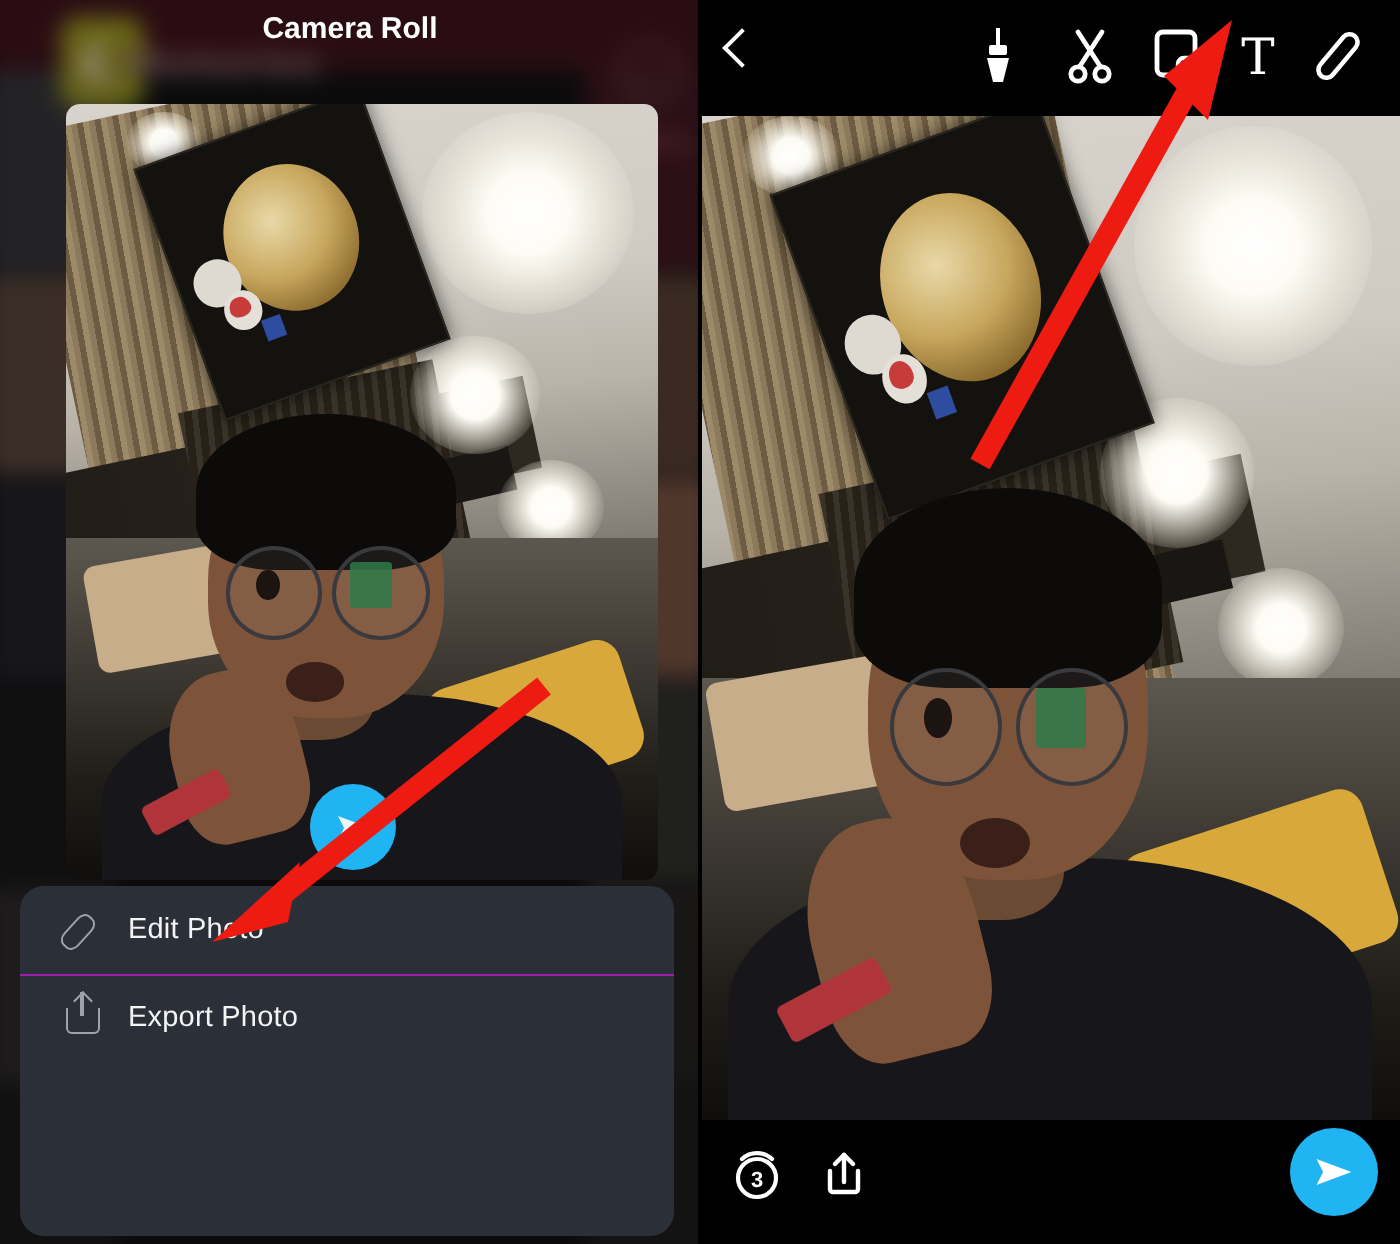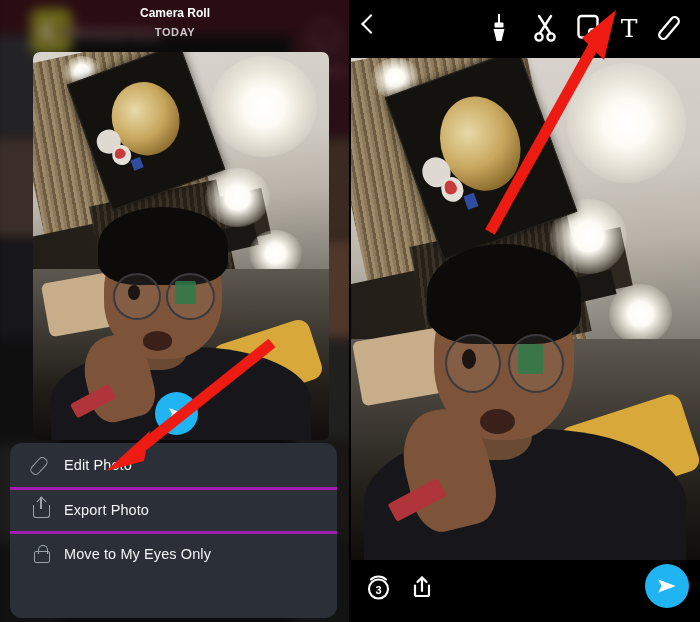--- a/index.html
+++ b/index.html
@@ -22,21 +22,21 @@
   .search-glass{position:absolute;left:44px;top:22px;width:13px;height:13px;border:2px solid #6d5057;border-radius:50%;opacity:.85;}
   .search-glass:after{content:"";position:absolute;left:10px;top:10px;width:7px;height:2px;background:#6d5057;transform:rotate(45deg);}
   .memories-text{position:absolute;left:66px;top:18px;font-size:20px;font-weight:700;color:#5d464c;letter-spacing:.2px;}
   .back-chip{position:absolute;left:36px;top:6px;width:40px;height:44px;background:#6d6b17;border-radius:9px;opacity:.92;}
   .back-chip:before{content:"";position:absolute;left:12px;top:14px;width:11px;height:11px;border-left:3px solid #d9d4c4;border-bottom:3px solid #d9d4c4;transform:rotate(45deg);}
   .check-circle{position:absolute;right:16px;top:18px;width:26px;height:26px;border:2px solid #4e3238;border-radius:50%;}
   .check-circle:after{content:"";position:absolute;left:5px;top:10px;width:11px;height:5px;border-left:2px solid #4e3238;border-bottom:2px solid #4e3238;transform:rotate(-45deg);}
   .roll-label{position:absolute;right:8px;top:72px;font-size:13px;font-weight:700;color:#6a3640;letter-spacing:1px;}
 
   
-  .hdr-title{position:absolute;left:0;top:6px;width:350px;text-align:center;font-size:12px;font-weight:700;color:#fff;}
+  .hdr-title{position:absolute;left:0;top:6px;width:350px;text-align:center;font-size:15px;font-weight:700;color:#fff;}
   .hdr-sub{position:absolute;left:0;top:26px;width:350px;text-align:center;font-size:11px;font-weight:700;color:#cfc9cb;letter-spacing:.6px;}
 
   
   .photo{position:absolute;overflow:hidden;background:#17140f;}
   .ph-ceiling{position:absolute;left:-10%;top:0;width:120%;height:62%;background:
       linear-gradient(175deg,#d8d4cd 0%,#cfcac2 38%,#b9b3a9 60%,#6e6a62 100%);}
   .ph-wood{position:absolute;left:-8%;top:4%;width:58%;height:72%;
       background:repeating-linear-gradient(92deg,#8d7a5c 0 3px,#6d5c42 3px 6px,#9c8a68 6px 9px);
       transform:rotate(-12deg);transform-origin:left top;}
   .ph-wood2{position:absolute;left:30%;top:30%;width:40%;height:40%;
@@ -75,21 +75,21 @@
 
   
   .send-btn{position:absolute;border-radius:50%;background:#21b4f2;display:flex;align-items:center;justify-content:center;}
   .send-btn svg{display:block;}
   #send-left{left:155px;top:392px;width:43px;height:43px;}
   #send-right{left:645px;top:564px;width:44px;height:44px;}
 
   
   #context-menu{position:absolute;left:10px;top:443px;width:327px;height:175px;background:#2b3038;border-radius:12px;overflow:hidden;z-index:40;}
   .menu-item{position:relative;height:43.75px;display:flex;align-items:center;padding-left:18px;box-sizing:border-box;}
-  .menu-item + .menu-item{border-top:3px solid #a21caf;}
+  .menu-item + .menu-item{border-top:1px solid #a21caf;}
   .menu-icon{width:26px;height:26px;position:relative;flex:0 0 26px;margin-right:10px;}
   .menu-label{font-size:14.5px;color:#f2f4f6;font-weight:400;letter-spacing:.1px;}
 
   
   .ic-pencil{position:absolute;left:6px;top:4px;width:8px;height:18px;border:1.6px solid #9ba3ad;border-radius:4px/5px;transform:rotate(42deg);}
   .ic-share{position:absolute;left:5px;top:8px;width:15px;height:12px;border:1.6px solid #9ba3ad;border-top:none;border-radius:0 0 3px 3px;}
   .ic-share:before{content:"";position:absolute;left:6px;top:-8px;width:1.6px;height:12px;background:#9ba3ad;}
   .ic-share:after{content:"";position:absolute;left:3.6px;top:-7px;width:6px;height:6px;border-left:1.6px solid #9ba3ad;border-top:1.6px solid #9ba3ad;transform:rotate(45deg);}
   .ic-lock{position:absolute;left:6px;top:10px;width:14px;height:10px;border:1.6px solid #9ba3ad;border-radius:2px;}
   .ic-lock:before{content:"";position:absolute;left:3px;top:-7px;width:8px;height:8px;border:1.6px solid #9ba3ad;border-bottom:none;border-radius:5px 5px 0 0;}
@@ -134,21 +134,20 @@
       <div class="memories-row">
         <div class="back-chip"></div>
         <div class="search-glass"></div>
         <div class="memories-text">Memories</div>
         <div class="check-circle"></div>
       </div>
       <div class="roll-label">ROLL</div>
     </div>
 
     <div class="hdr-title">Camera Roll</div>
-    <div class="hdr-sub">TODAY</div>
 
     <div class="photo" id="photo-left">
       <div class="ph-ceiling"></div>
       <div class="ph-wood"></div>
       <div class="ph-darkband"></div>
       <div class="ph-wood2" style="left:22%;top:36%;width:44%;height:26%;"></div>
       <div class="ph-vent" style="left:28%;top:48%;width:48%;height:6%;transform:rotate(-13deg);"></div>
       <div class="lamp" style="left:60%;top:1%;width:36%;height:26%;"></div>
       <div class="lamp" style="left:58%;top:30%;width:22%;height:15%;"></div>
       <div class="lamp" style="left:73%;top:46%;width:18%;height:12%;"></div>
@@ -189,26 +188,20 @@
             <i class="ic-pencil"></i>
           </span>
         <span class="menu-label">Edit Photo</span>
       </div>
       <div class="menu-item">
         <span class="menu-icon">
             <i class="ic-share"></i>
           </span>
         <span class="menu-label">Export Photo</span>
       </div>
-      <div class="menu-item">
-        <span class="menu-icon">
-            <i class="ic-lock"></i>
-          </span>
-        <span class="menu-label">Move to My Eyes Only</span>
-      </div>
     </div>
 
     <svg class="arrow-svg" style="left:90px;top:335px;width:190px;height:140px;" viewBox="0 0 190 140">
       <path d="M182 8 L44 118" stroke="#ee1b12" stroke-width="11" stroke-linecap="butt"></path>
       <path d="M16 136 L60 96 L54 126 Z" fill="#ee1b12"></path>
     </svg>
   </div>
 
   <div class="divider"></div>
 

